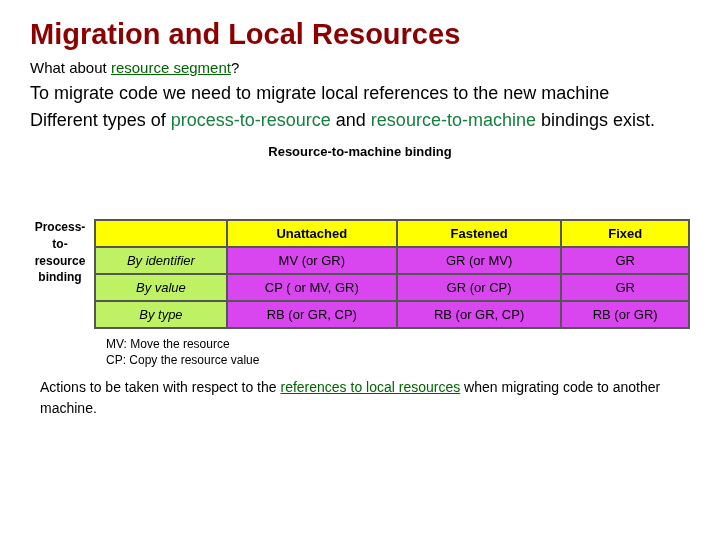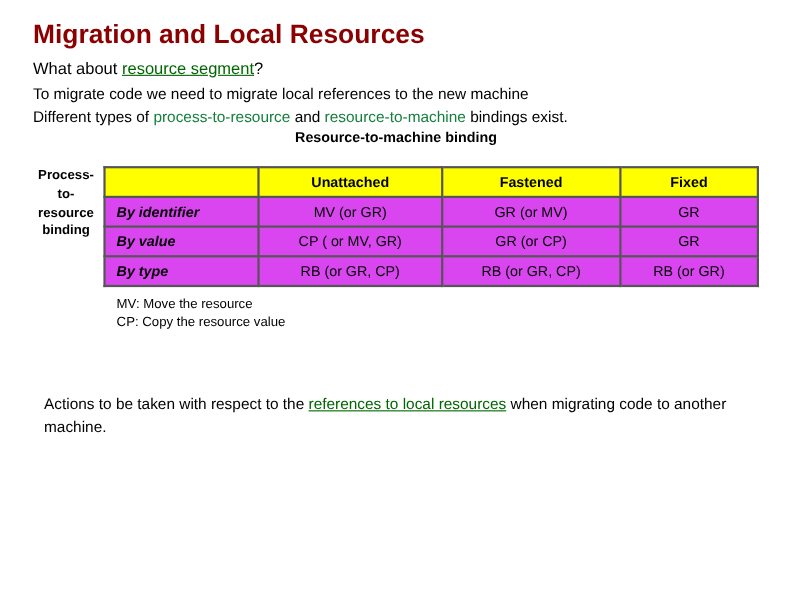--- a/index.html
+++ b/index.html
@@ -5,40 +5,41 @@
     * { box-sizing: border-box; margin: 0; padding: 0; }
     body {
       background: #fff;
       font-family: Arial, sans-serif;
       width: 720px;
       height: 540px;
       overflow: hidden;
       padding: 18px 30px 18px 30px;
     }
     h1 {
-      font-size: 24px;
+      font-size: 29px;
       color: #8B0000;
       font-weight: bold;
       margin-bottom: 8px;
       font-family: Arial, sans-serif;
     }
     .subtitle {
       font-size: 15px;
       color: #000;
       margin-bottom: 4px;
     }
     .subtitle .highlight-green {
       color: #006600;
       text-decoration: underline;
       text-align: center;
     }
     .body-text {
-      font-size: 14px;
+      font-size: 18px;
       color: #000;
       line-height: 1.5;
+      margin-bottom: 10px;
     }
     .body-text .highlight-green {
       color: #15803d;
     }
     .section-label {
       text-align: center;
       font-size: 13px;
       font-weight: bold;
       color: #000;
       margin-bottom: 19px;
@@ -57,28 +58,27 @@
     thead tr th {
       background: #ffff00;
       font-weight: bold;
       color: #000;
     }
     tbody tr td {
       background: #d946ef;
       color: #000;
     }
     tbody tr td:first-child {
-      background: #d946ef;
+      background: #bef264;
       font-style: italic;
-      text-align: left;
-      font-weight: bold;
+      text-align: center;
     }
     .legend {
       display: flex;
-      flex-direction: column;
+      flex-direction: row;
       gap: 48px;
       margin-bottom: 10px;
       padding-left: 76px;
     }
     .legend-col {
       display: flex;
       flex-direction: column;
       gap: 2px;
     }
     .legend-text {
@@ -97,20 +97,21 @@
     }
     .table-section {
       display: flex;
       flex-direction: column;
       margin-bottom: 8px;
     }
     .table-container {
       display: flex;
       flex-direction: row;
       align-items: flex-start;
+      margin-top: 41px;
     }
     .process-label {
       display: flex;
       flex-direction: column;
       justify-content: center;
       align-items: center;
       font-size: 12px;
       font-weight: bold;
       color: #000;
       text-align: center;

